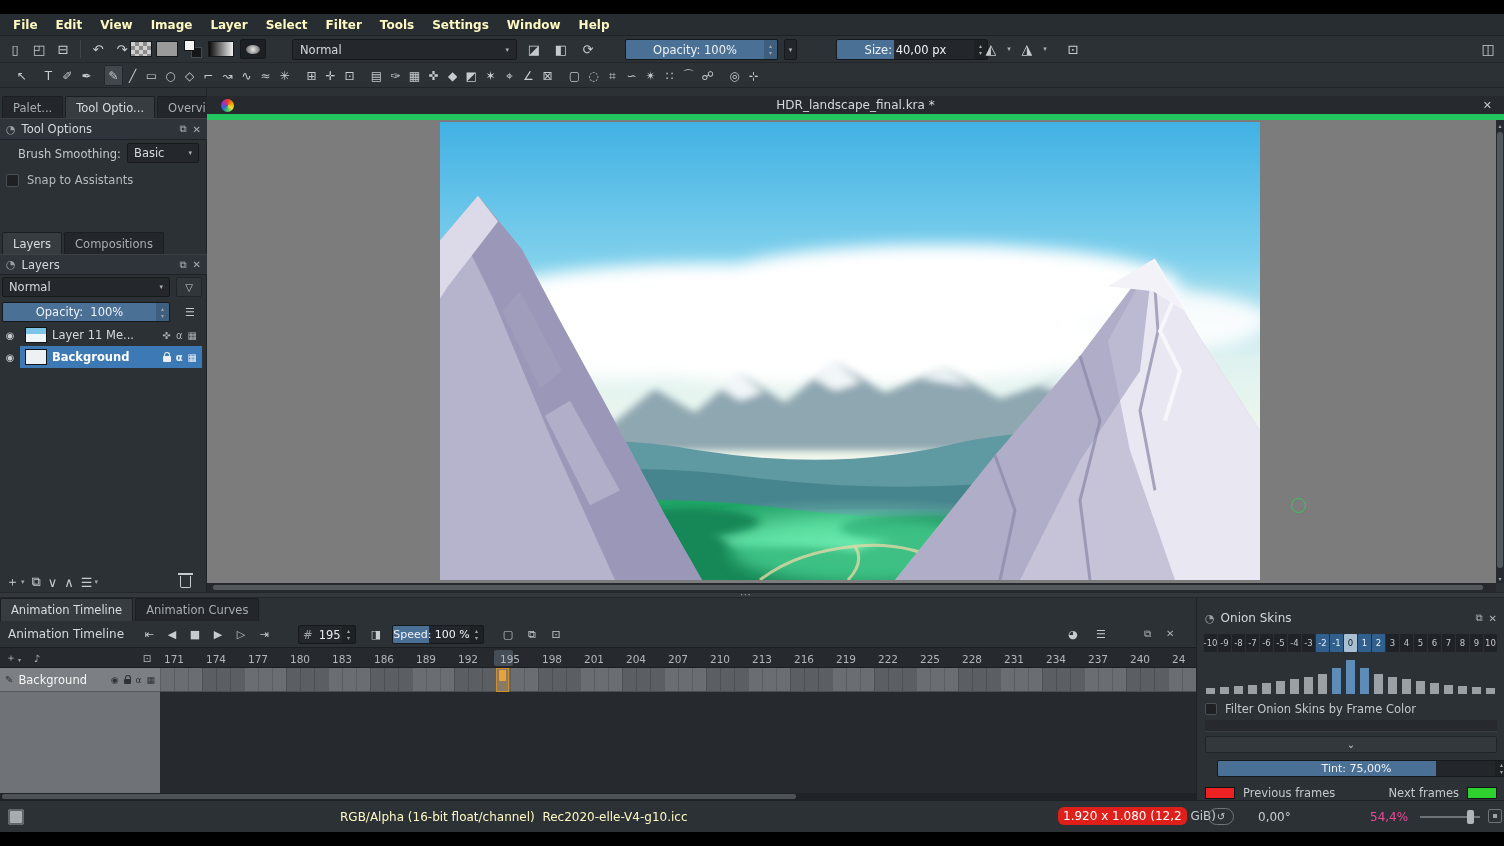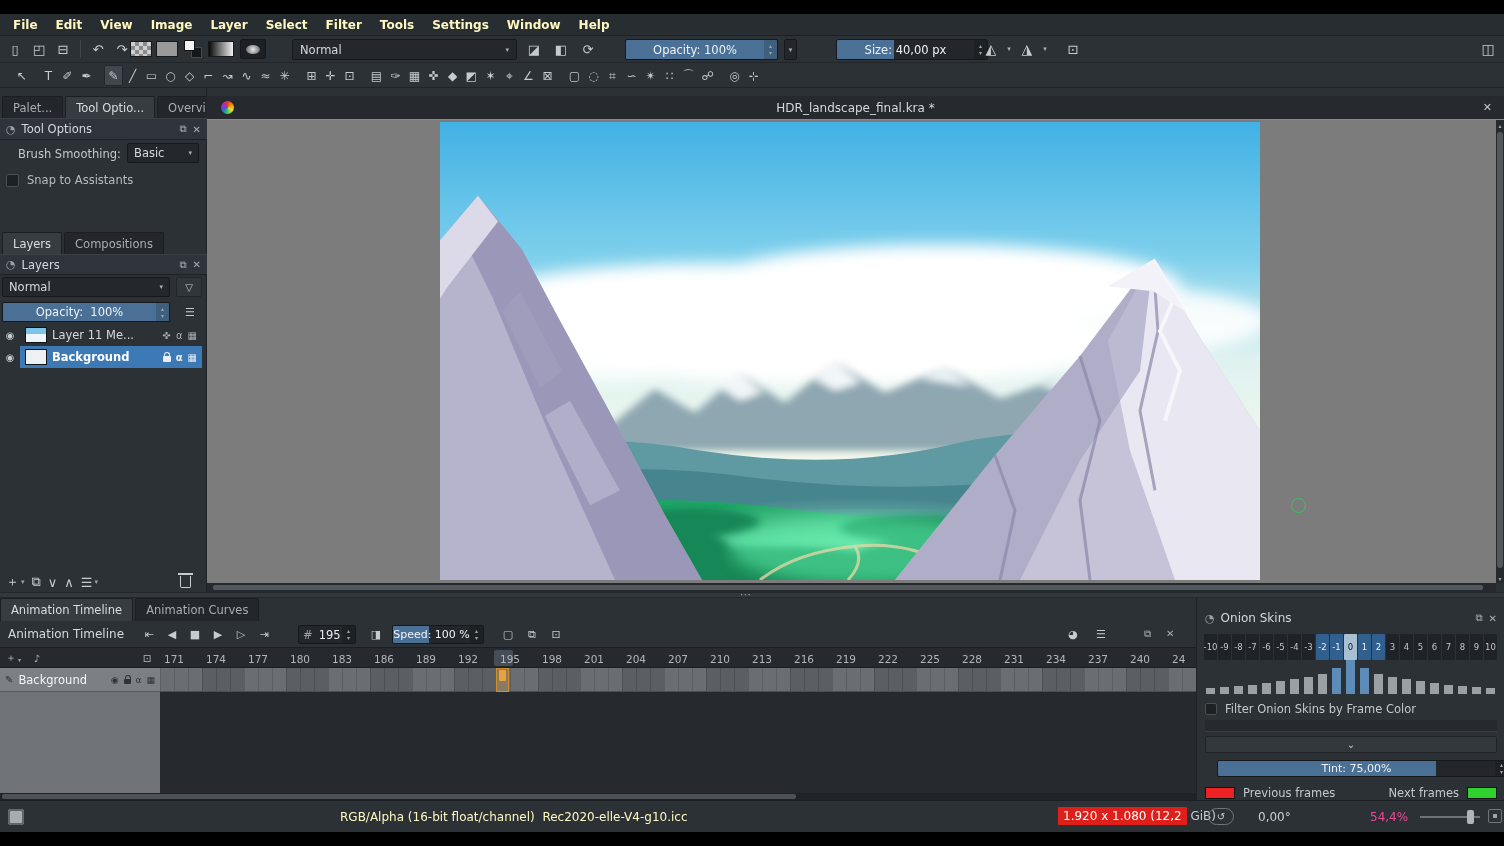--- a/index.html
+++ b/index.html
@@ -88,21 +88,21 @@
 #layer1 .licons{color:#e9eff5;}
 .mini-lock{position:relative;display:inline-block;width:8px;height:6px;background:currentColor;border-radius:1px;margin-top:3px;}
 .mini-lock::before{content:'';position:absolute;left:1px;top:-4px;width:4px;height:4px;border:1.5px solid currentColor;border-bottom:none;border-radius:3px 3px 0 0;}
 #layers-bottom{left:0;top:556px;width:207px;height:24px;display:flex;align-items:center;padding:0 6px;gap:7px;}
 .lb-btn{font-size:13px;color:#c6cbcf;display:flex;align-items:center;justify-content:center;}
 .lb-dd{font-size:7px;color:#9da3a8;margin-left:-5px;}
 .trash-icon{position:relative;width:11px;height:12px;border:1px solid #c6cbcf;border-top:none;border-radius:0 0 2px 2px;margin-left:auto;margin-right:10px;}
 .trash-icon::before{content:'';position:absolute;left:-3px;top:-3px;width:15px;height:2px;background:#c6cbcf;}
 
 
-#titlebar{left:207px;top:82px;width:1297px;height:24px;background:#26292d;border-bottom:1px solid #22c55e;display:flex;align-items:center;}
+#titlebar{left:207px;top:82px;width:1297px;height:24px;background:#26292d;border-bottom:6px solid #22c55e;display:flex;align-items:center;}
 #krita-logo{position:absolute;left:14px;width:13px;height:13px;border-radius:50%;background:conic-gradient(#e33,#e90,#ed3,#3c6,#36c,#93c,#e33);}
 #doc-title{flex:1;text-align:center;font-size:12px;color:#d5d9dc;}
 #doc-close{position:absolute;right:12px;font-size:11px;color:#c6cbcf;}
 #canvas-area{left:207px;top:106px;width:1289px;height:463px;background:#7c7c7c;}
 #painting{left:440px;top:108px;width:820px;height:458px;overflow:hidden;background:#fff;}
 #painting svg{display:block;}
 #brush-cursor{left:1291px;top:484px;width:15px;height:15px;border:1px solid #35c95f;border-radius:50%;}
 #v-scroll{left:1496px;top:106px;width:8px;height:463px;background:#26292d;}
 #v-scroll .vhandle{position:absolute;left:1px;top:12px;width:6px;height:436px;background:#53585d;border-radius:3px;}
 .varr{position:absolute;left:0;width:8px;height:10px;display:flex;align-items:center;justify-content:center;font-size:6px;color:#9da3a8;}
@@ -151,21 +151,21 @@
 #playhead i{position:absolute;left:2px;top:1px;width:7px;height:11px;background:#e8a33d;border-radius:1px;}
 #tl-leftcol{left:0;top:678px;width:160px;height:101px;background:#6f7377;}
 #tl-body-dark{left:160px;top:678px;width:1036px;height:101px;background:#26292d;}
 #tl-scroll{left:0;top:779px;width:1196px;height:7px;background:#202428;}
 #tl-scroll .hhandle{left:2px;top:1px;width:794px;height:5px;background:#4d5257;}
 
 
 #onion-panel{left:1196px;top:584px;width:308px;height:202px;background:#2c3136;border-left:1px solid #1f2327;}
 #onion-header{position:absolute;left:0;top:10px;width:308px;height:20px;display:flex;align-items:center;gap:6px;padding:0 8px;font-size:12px;}
 #onion-nums{position:absolute;left:7px;top:36px;display:flex;gap:1px;}
-.on-num{width:13px;height:26px;background:#1f2327;color:#c2c7cb;font-size:8.5px;display:flex;align-items:center;justify-content:center;border-radius:1px;flex:none;}
+.on-num{width:13px;height:18px;background:#1f2327;color:#c2c7cb;font-size:8.5px;display:flex;align-items:center;justify-content:center;border-radius:1px;flex:none;}
 .on-num.blue{background:#31608f;color:#e8f0f8;}
 .on-num.current{background:#a9bfd2;color:#14181c;}
 #onion-bars{position:absolute;left:7px;top:54px;width:294px;height:42px;display:flex;align-items:flex-end;gap:5px;padding:0 2px;}
 .on-bar{width:9px;background:#9ba0a5;flex:none;}
 .on-bar.blue{background:#5d8cb8;}
 #onion-filter-row{position:absolute;left:8px;top:104px;display:flex;align-items:center;gap:8px;font-size:11.5px;color:#c3c8cc;}
 #onion-check{width:12px;height:12px;}
 #onion-list{position:absolute;left:8px;top:122px;width:292px;height:12px;background:#26292d;border-bottom:1px solid #3a3f44;}
 #onion-expand{position:absolute;left:8px;top:138px;width:292px;height:17px;background:#33383d;border:1px solid #202428;border-radius:2px;display:flex;align-items:center;justify-content:center;font-size:10px;color:#c3c8cc;}
 #tint-slider{position:absolute;left:8px;top:162px;width:292px;height:17px;margin-left:12px;}
@@ -173,21 +173,21 @@
 #onion-colors{position:absolute;left:8px;top:188px;width:292px;display:flex;align-items:center;gap:8px;font-size:11.5px;color:#c3c8cc;}
 #prev-swatch{width:30px;height:12px;border:1px solid #101214;flex:none;}
 #next-label{margin-left:auto;}
 #next-swatch{width:30px;height:12px;border:1px solid #101214;flex:none;}
 
 
 #statusbar{left:0;top:786px;width:1504px;height:32px;background:#2c3136;border-top:1px solid #1c2024;}
 #sb-icon{position:absolute;left:8px;top:8px;width:16px;height:16px;background:#a7acb1;border-radius:3px;box-shadow:inset 0 0 0 2px #62666b;}
 #sb-profile{position:absolute;left:340px;top:9px;font-size:12px;color:#fef9c3;white-space:pre;}
 #sb-memwrap{position:absolute;left:1058px;top:6px;display:flex;align-items:center;}
-#sb-mem{background:#df201a;color:#fff;font-size:12px;padding:2px 5px;border-radius:1px;white-space:pre;}
+#sb-mem{background:#df201a;color:#fff;font-size:12px;padding:2px 5px;border-radius:6px;white-space:pre;}
 #sb-mem2{font-size:12px;color:#c9ced3;white-space:pre;}
 #sb-rot{position:absolute;left:1208px;top:7px;width:26px;height:17px;border:1px solid #70757a;border-radius:9px;display:flex;align-items:center;justify-content:center;font-size:10px;color:#c6cbcf;}
 #sb-angle{position:absolute;left:1258px;top:9px;font-size:12px;color:#c9ced3;}
 #sb-zoom{position:absolute;left:1370px;top:9px;font-size:12px;color:#ec4899;}
 #sb-slider{position:absolute;left:1420px;top:15px;width:60px;height:2px;background:#6e7378;}
 #sb-slider i{position:absolute;right:6px;top:-6px;width:7px;height:14px;background:#b0b5ba;border-radius:2px;}
 #sb-fit{position:absolute;left:1488px;top:8px;width:14px;height:14px;border:1px solid #70757a;border-radius:2px;}
 #sb-fit::after{content:'';position:absolute;left:4px;top:4px;width:4px;height:4px;background:#9da3a8;}
 </style>
 </head>

